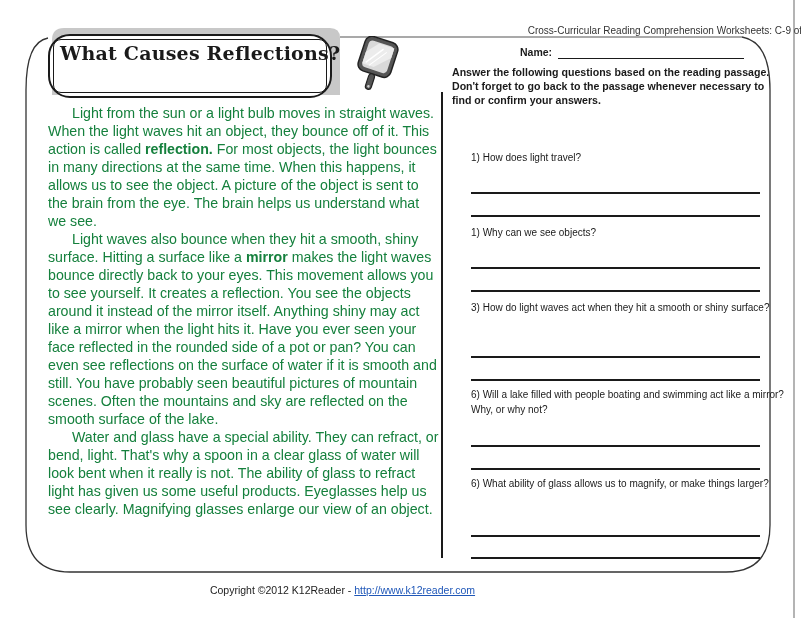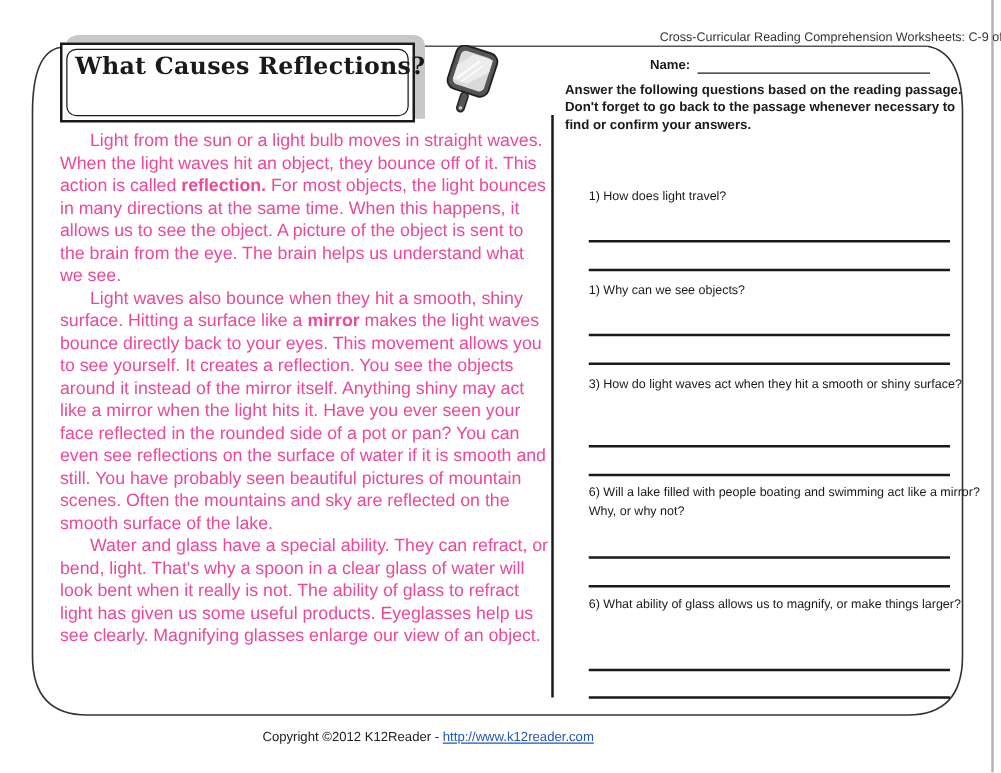--- a/index.html
+++ b/index.html
@@ -8,38 +8,38 @@
     background:#ffffff; font-family:"Liberation Sans", sans-serif; color:#1a1a1a;
   }
   .right-edge { position:absolute; left:793px; top:0; width:2px; height:618px; background:#b4b4b4; }
   .page-header {
     position:absolute; left:500px; top:25px; width:292px; text-align:right;
     font-size:10px; color:#333;margin-left:24px;
   }
   .frame-svg { position:absolute; left:0; top:0; }
   .title-box {
     position:absolute; left:48px; top:34px; width:284px; height:64px;
-    border:2px solid #1a1a1a; border-radius:0; background:#fff; box-sizing:border-box;
+    border:2px solid #1a1a1a; border-radius:22px; background:#fff; box-sizing:border-box;
   }
   .title-inner {
     position:absolute; left:3px; top:3px; right:3px; bottom:3px;
     border:1.5px solid #1a1a1a; border-radius:8px;
   }
   .title {
     position:absolute; left:10px; top:6px; font-family:"DejaVu Serif", serif;
     font-weight:bold; font-size:19px; color:#1a1a1a; white-space:nowrap; letter-spacing:0.2px;
   }
   .subtitle {
     position:absolute; left:10px; top:35px; font-family:"DejaVu Serif", serif;
     font-weight:bold; font-size:10.5px; color:#1a1a1a; white-space:nowrap;
   }
   .mirror-icon { position:absolute; left:354px; top:36px; }
   .passage {
     position:absolute; left:48px; top:104px; width:392px;
-    font-size:14.2px; line-height:18px; color:#ec4899;
+    font-size:14.2px; line-height:18px; color:#15803d;
   }
   .passage p { margin:0; text-indent:24px; }
   .divider { position:absolute; left:441px; top:92px; width:2px; height:466px; background:#1a1a1a; }
   .name-row { position:absolute; left:520px; top:46px; font-size:10.5px; font-weight:bold;text-align:right; }
   .name-line { position:absolute; left:558px; top:58px; width:186px; height:1px; background:#1a1a1a; }
   .instructions {
     position:absolute; left:452px; top:65px; width:320px;
     font-size:10.6px; font-weight:bold; line-height:14px; color:#1a1a1a;
   }
   .question { position:absolute; left:471px; width:320px; font-size:10px; line-height:15px; color:#1a1a1a; }

